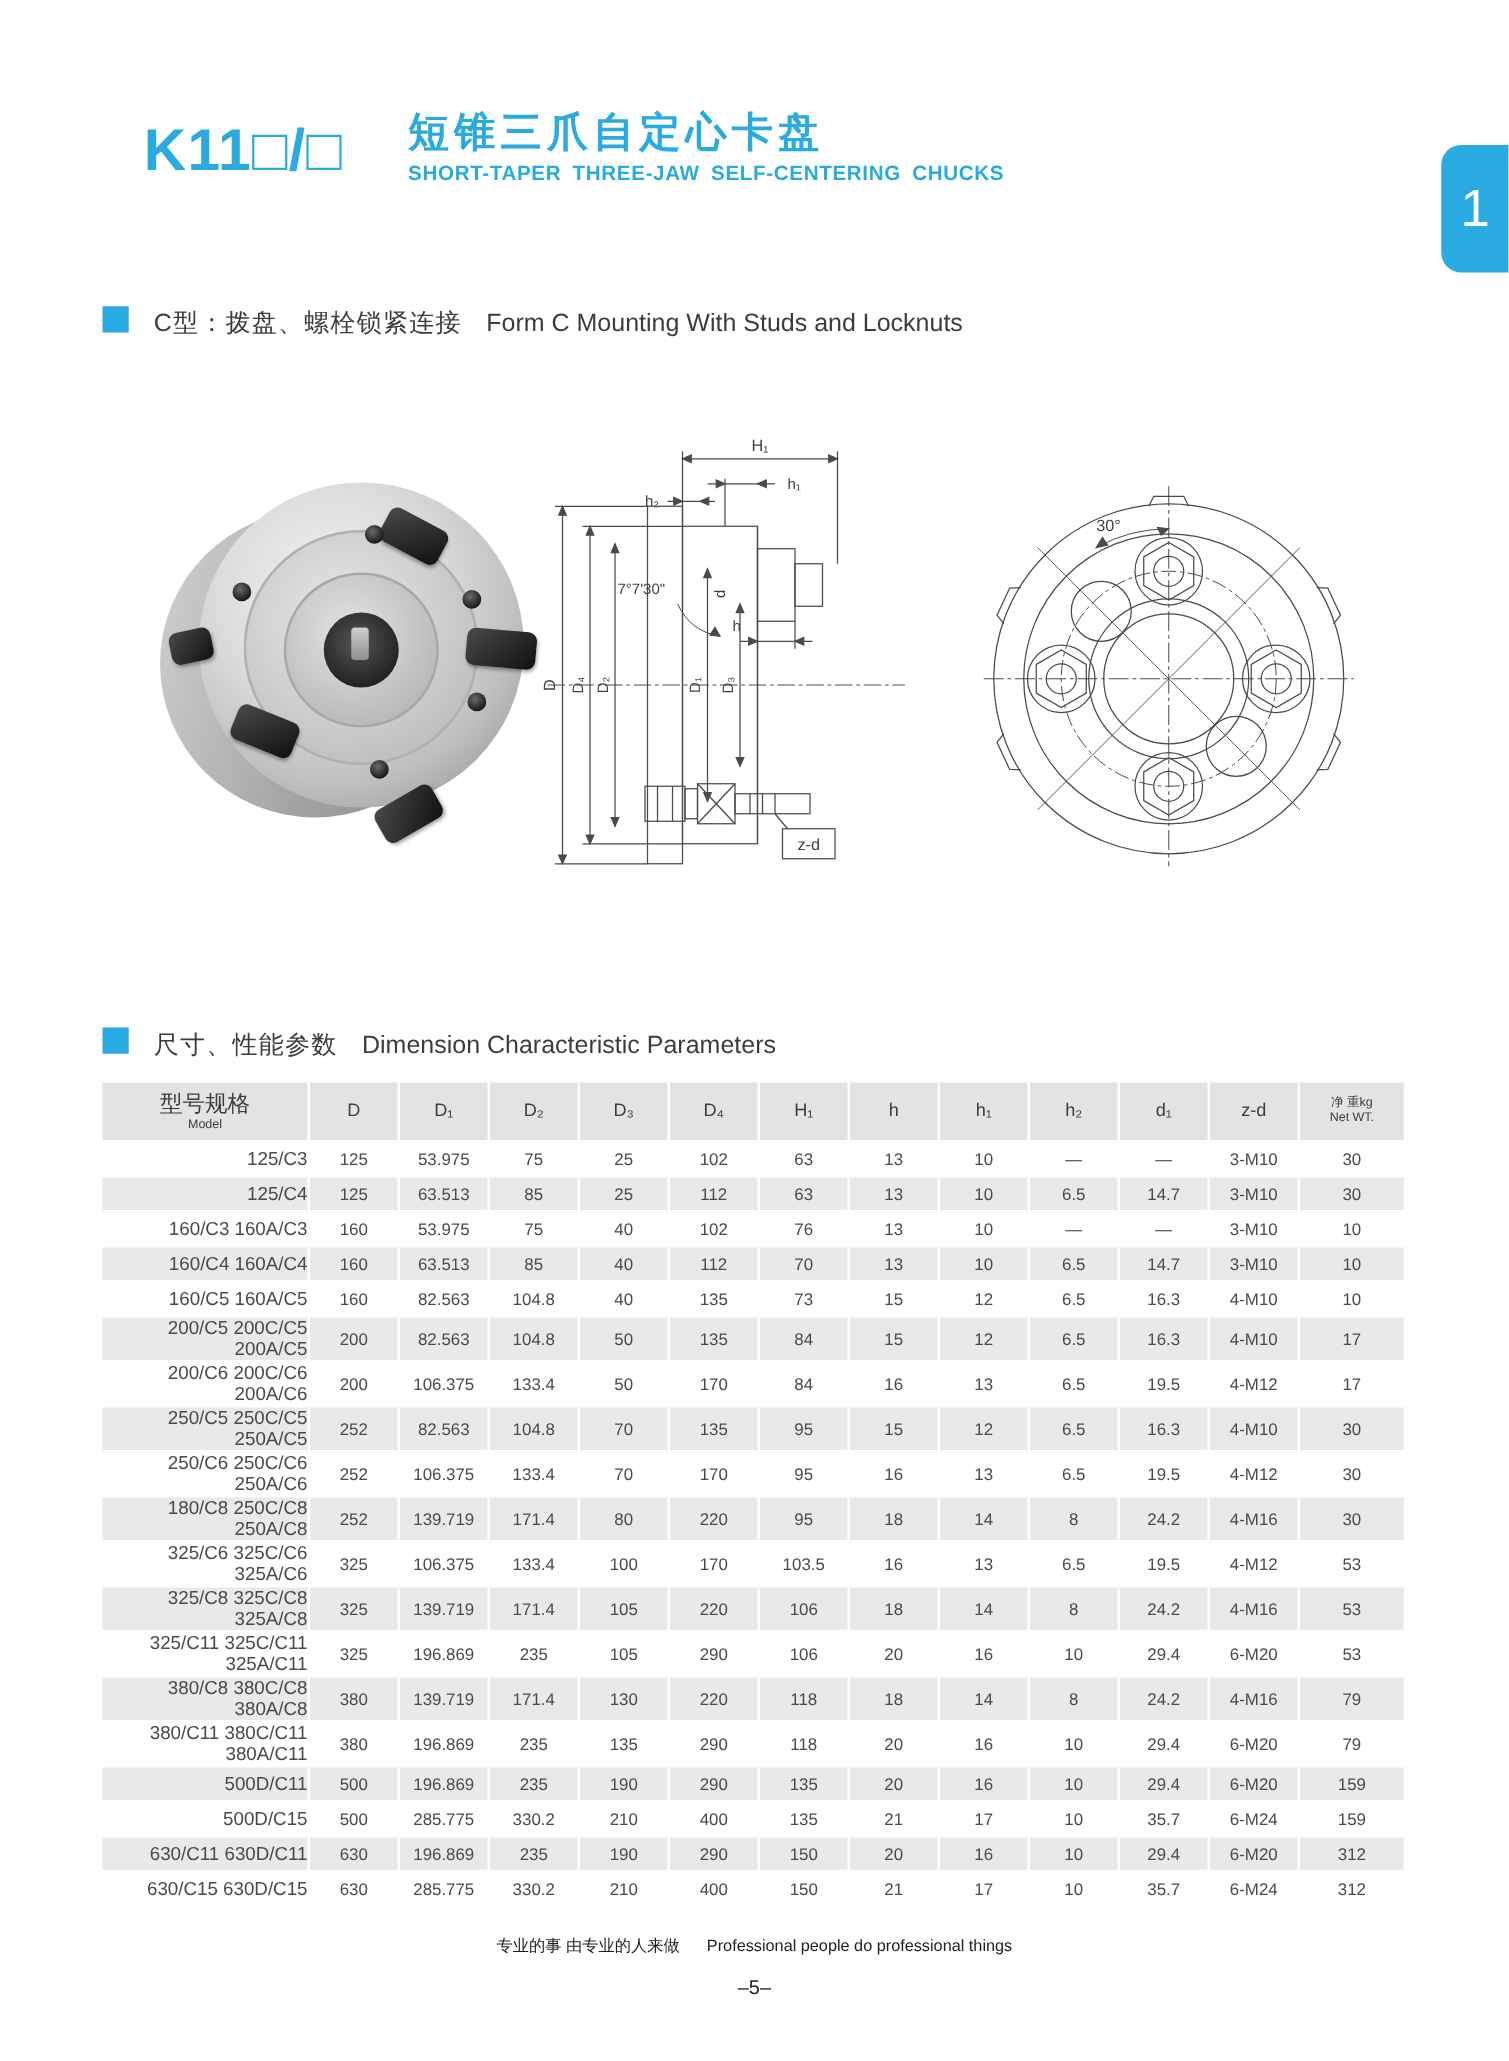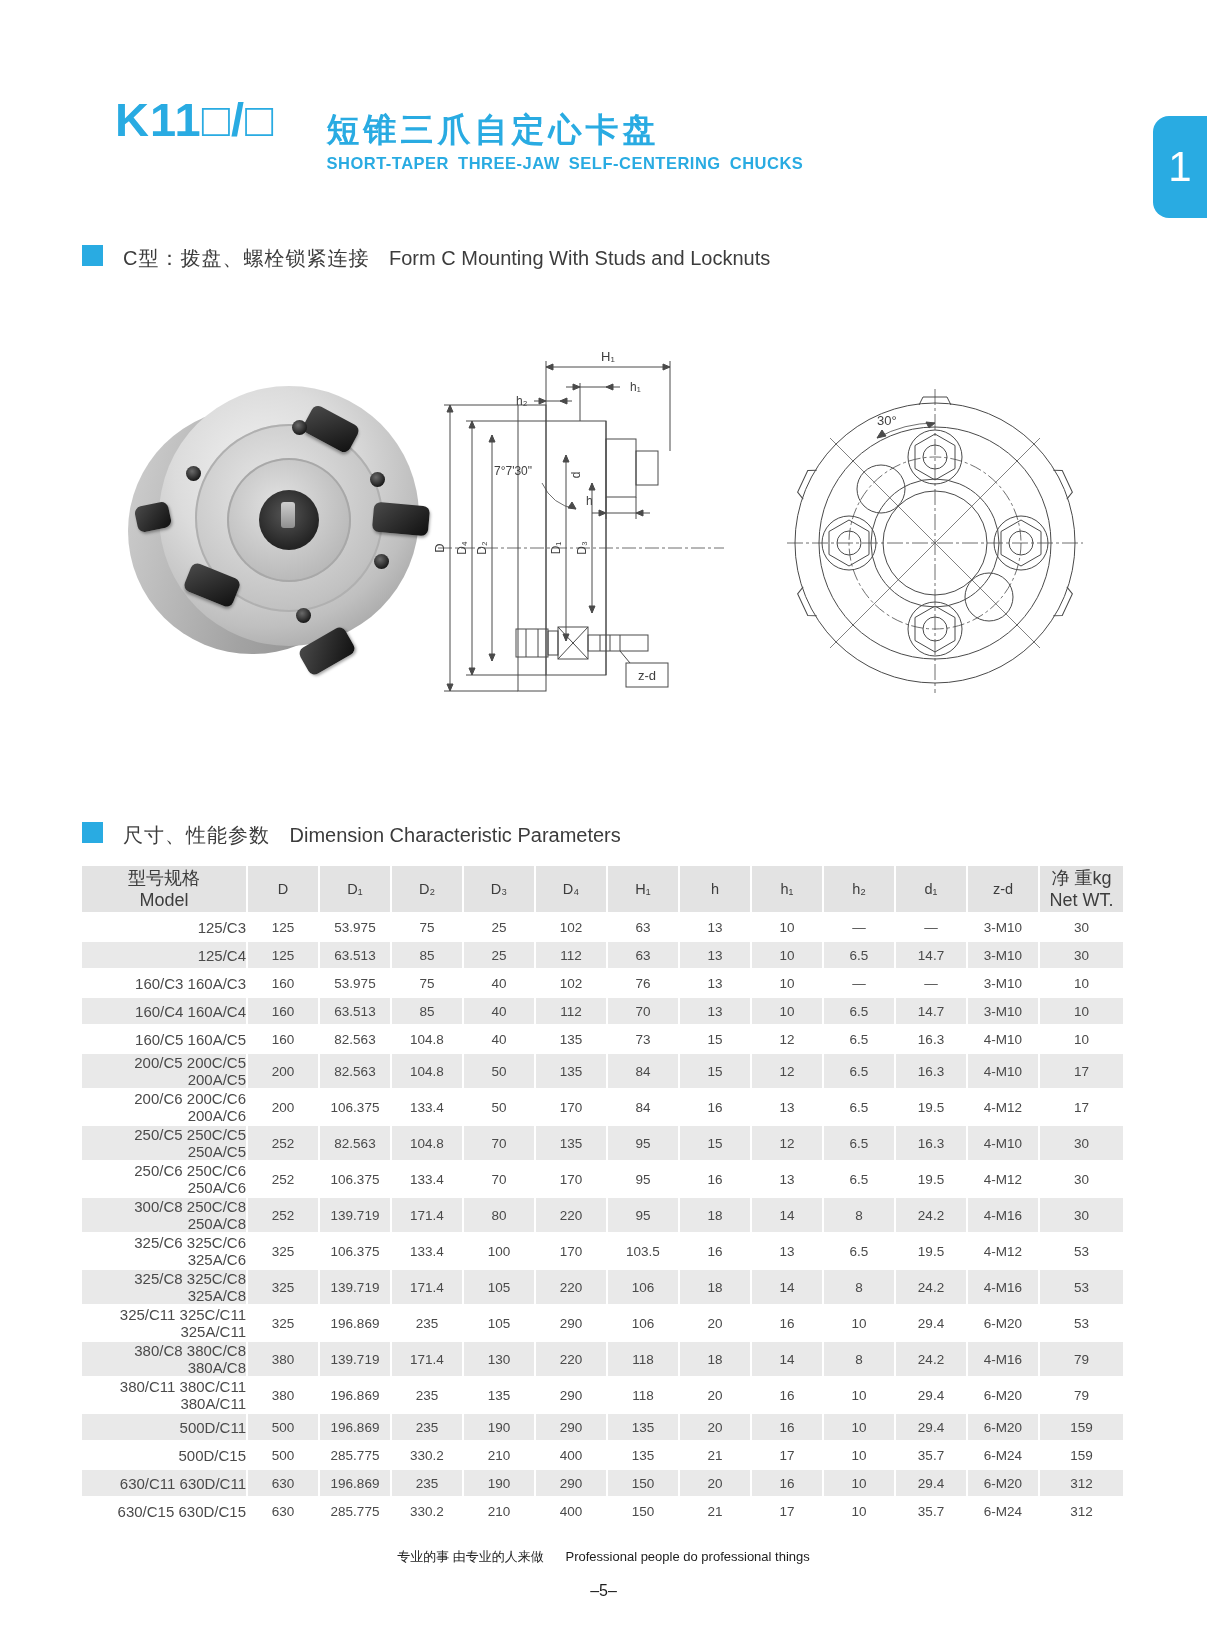--- a/index.html
+++ b/index.html
@@ -3,21 +3,21 @@
 <meta charset="utf-8">
 <style>
   html,body{margin:0;padding:0;background:#fff;}
   body{font-family:"Liberation Sans","DejaVu Sans",sans-serif;}
   .page{position:relative;width:1207px;height:1649px;background:#ffffff;overflow:hidden;}
 
   
   .hdr{position:absolute;left:115px;top:88px;display:flex;align-items:flex-start;}
   .model-code{color:#29abe2;font-size:47px;font-weight:bold;letter-spacing:1px;line-height:1.0;margin-top:8px;}
   .titles{margin-left:52px;}
-  .title-zh{color:#29abe2;font-size:33px;font-weight:bold;letter-spacing:4px;line-height:1.1;margin-top:24px;}
+  .title-zh{color:#29abe2;font-size:33px;font-weight:bold;letter-spacing:4px;line-height:1.1;}
   .title-en{color:#29abe2;font-size:16.5px;font-weight:bold;letter-spacing:.5px;margin-top:6px;word-spacing:4px;}
   .chapter-tab{position:absolute;right:0;top:116px;width:54px;height:102px;background:#29abe2;
     border-radius:16px 0 0 16px;display:flex;align-items:center;justify-content:center;
     color:#fff;font-size:42px;font-weight:normal;}
 
   
   .section{position:absolute;left:82px;display:flex;align-items:flex-start;}
   .bullet{width:21px;height:21px;background:#29abe2;margin-right:20px;flex:none;}
   .section-text{font-size:20px;color:#3c3c3c;}
   .section-text .zh{letter-spacing:1px;}
@@ -48,21 +48,21 @@
 
   
   .tbl-wrap{position:absolute;left:82px;top:866px;}
   table.dim{border-collapse:separate;border-spacing:0;table-layout:fixed;width:1043px;}
   table.dim th,table.dim td{border-right:2px solid #fff;border-bottom:2px solid #fff;text-align:center;padding:0;overflow:hidden;}
   table.dim thead th{background:#e3e3e3;height:46px;font-weight:normal;font-size:14.5px;color:#3d3d3d;line-height:1.25;}
   table.dim tbody td{height:26px;font-size:13.5px;color:#4a4a4a;}
   table.dim tbody tr:nth-child(odd) td{background:#ffffff;}
   table.dim tbody tr:nth-child(even) td{background:#e9e9e9;}
   table.dim td:first-child{font-size:15px;text-align:right;}
-  .th-sub{display:block;font-size:18px;}
+  .th-sub{display:block;font-size:10px;}
 
   
   .footer{position:absolute;left:0;top:1548px;width:100%;text-align:center;color:#1d1d1d;font-size:13px;}
   .footer .en{margin-left:18px;}
   .pageno{position:absolute;left:0;top:1582px;width:100%;text-align:center;color:#1d1d1d;font-size:16px;}
 </style>
 </head>
 <body>
 
 <div class="page">
@@ -401,21 +401,21 @@
             <td>170</td>
             <td>95</td>
             <td>16</td>
             <td>13</td>
             <td>6.5</td>
             <td>19.5</td>
             <td>4-M12</td>
             <td>30</td>
           </tr>
           <tr>
-            <td>300/C8 250C/C8 250A/C8</td>
+            <td>180/C8 250C/C8 250A/C8</td>
             <td>252</td>
             <td>139.719</td>
             <td>171.4</td>
             <td>80</td>
             <td>220</td>
             <td>95</td>
             <td>18</td>
             <td>14</td>
             <td>8</td>
             <td>24.2</td>

